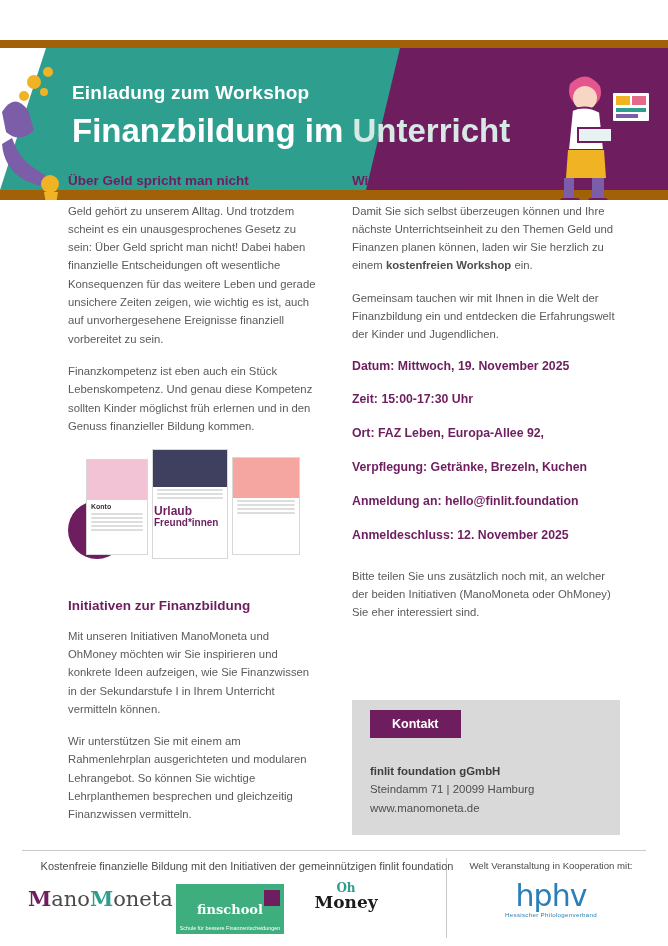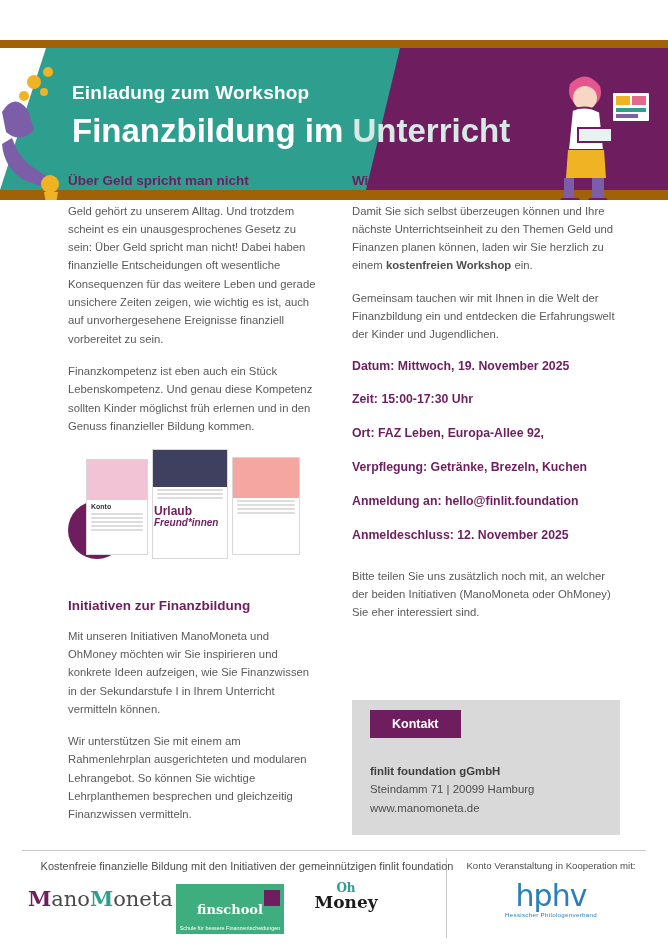--- a/index.html
+++ b/index.html
@@ -156,21 +156,21 @@
   .card-2 .card-top { background: #3f3f5f; height: 34%; }
   .card-3 { left: 164px; top: 8px; width: 68px; height: 98px; }
   .card-3 .card-top { background: #f6a6a0; }
   .badge-purple {
     position: absolute;
     left: 86px; top: 56px;
     font-size: 12px; font-weight: bold;
     color: #6e1e5f;
     line-height: 1.05;
   }
-  .badge-purple small { display: block; font-size: 10px; font-style: italic; }
+  .badge-purple small { display: block; font-size: 10px; }
 
   
   .kontakt {
     position: absolute;
     left: 352px; top: 540px;
     width: 268px;
     background: #d9d9d9;
   }
   .kontakt-tab {
     display: inline-block;
@@ -414,21 +414,21 @@
       <div>www.manomoneta.de</div>
     </div>
   </div>
 </div>
 
 <div class="footer">
   <div class="footer-rule"></div>
   <div class="footer-sep"></div>
 
   <div class="footer-cap-left">Kostenfreie finanzielle Bildung mit den Initiativen der gemeinnützigen finlit foundation</div>
-  <div class="footer-cap-right">Konto Veranstaltung in Kooperation mit:</div>
+  <div class="footer-cap-right">Welt Veranstaltung in Kooperation mit:</div>
 
   <div class="logo-manomoneta"><span class="m1">M</span><span>ano</span><span class="m2">M</span><span>oneta</span></div>
 
   <div class="logo-finschool">
     <div class="fs-block"></div>
     <div class="fs-word">finschool</div>
     <div class="fs-sub">Schule für bessere Finanzentscheidungen</div>
   </div>
 
   <div class="logo-ohmoney">

